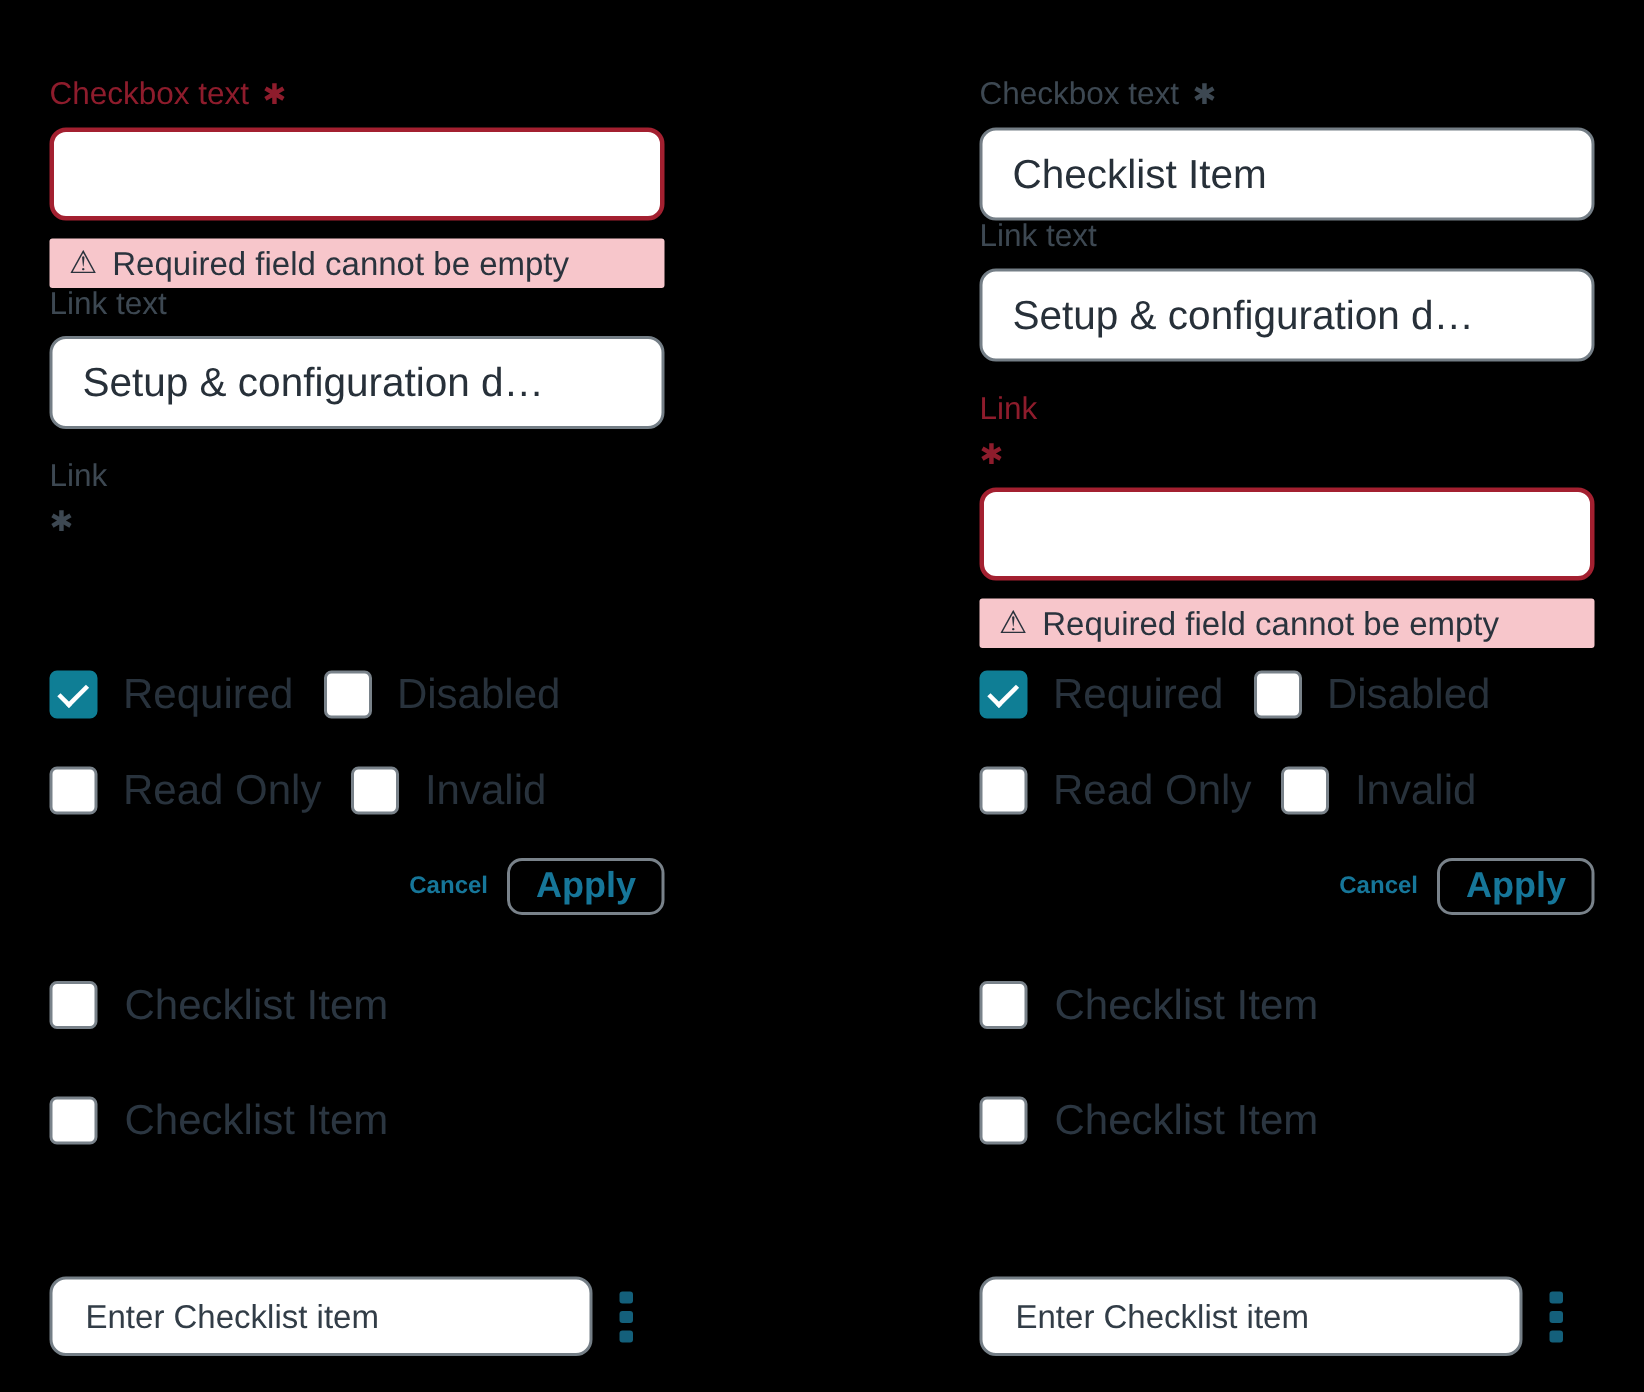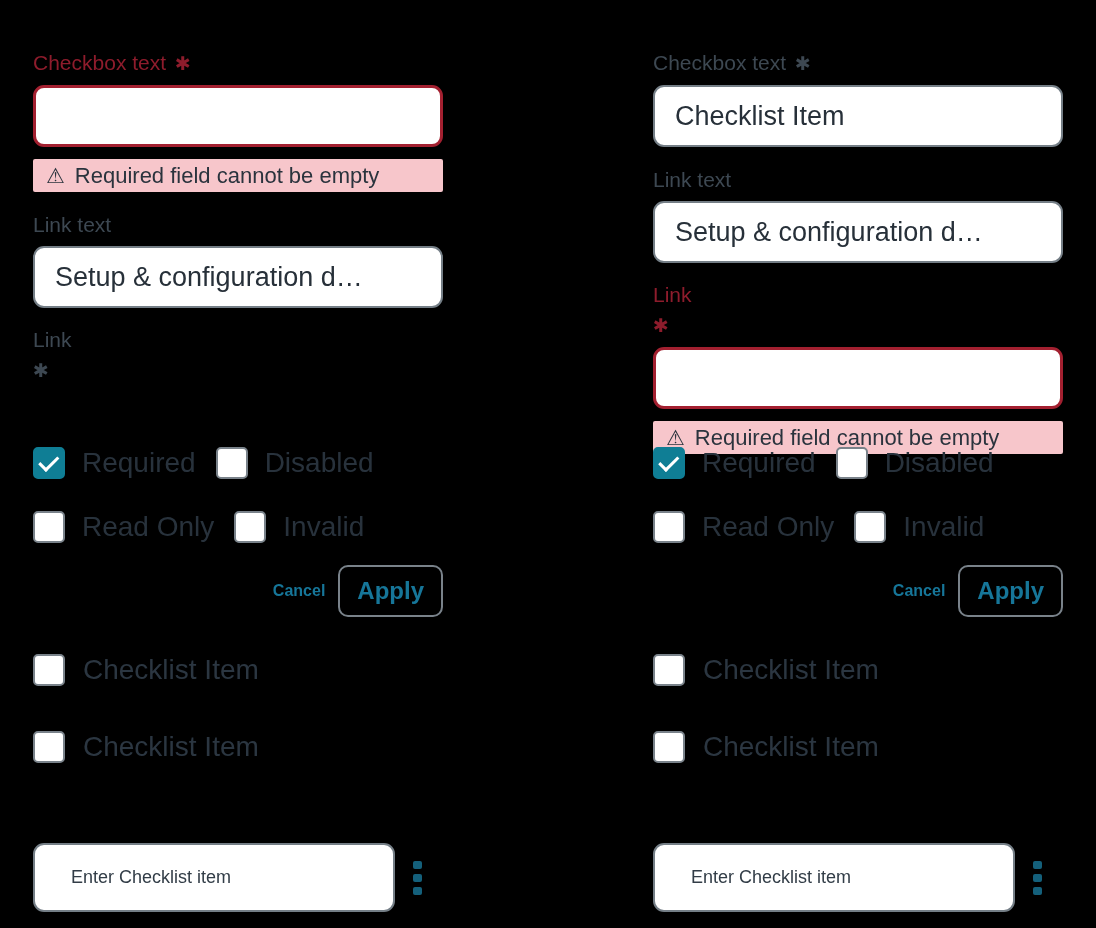--- a/index.html
+++ b/index.html
@@ -22,21 +22,21 @@
     background:#fff;border:2px solid #747e86;border-radius:11px;
     font-family:inherit;font-size:27px;color:#273039;padding:0 20px;outline:none;
   }
   .text-input.invalid{border:3px solid #a32030;}
   .error-banner{
     margin-top:12px;height:33px;background:#f7c6cb;border-radius:2px;
     display:flex;align-items:center;gap:10px;padding:0 13px;
     font-size:22px;color:#2a333d;
   }
   .warning-icon{font-size:21px;line-height:1;color:#2a333d;}
-  .mt-label2{margin-top:22px;}
+  .mt-label2{}
   .mt-label3{margin-top:21px;flex-direction:column;}
   .opt-row{display:flex;align-items:center;gap:20px;height:32px;}
   .opt-row.first{margin-bottom:32px;}
   .opt{display:flex;align-items:center;gap:17px;cursor:pointer;}
   .box{
     width:32px;height:32px;box-sizing:border-box;background:#fff;
     border:2px solid #79828a;border-radius:5px;flex:0 0 auto;
     display:flex;align-items:center;justify-content:center;
   }
   .box.checked{background:#0f7e95;border-color:#0f7e95;}
@@ -45,33 +45,33 @@
     transform:rotate(-45deg) translate(1px,-2px);
   }
   .opt-label{font-size:28px;color:#28323c;}
   .btn-row{display:flex;justify-content:flex-end;align-items:center;gap:13px;margin-top:27px;height:42px;}
   .btn-cancel{
     background:none;border:none;padding:0;cursor:pointer;
     font-family:inherit;font-size:16px;font-weight:700;color:#167699;
   }
   .btn-apply{
     background:transparent;cursor:pointer;
-    border:2px solid #79828a;border-radius:10px;height:52px;box-sizing:border-box;
+    border:2px solid #79828a;border-radius:10px;height:38px;box-sizing:border-box;
     padding:0 17px;display:flex;align-items:center;
     font-family:inherit;font-size:24px;font-weight:700;color:#167699;
   }
   .cl-row{display:flex;align-items:center;gap:18px;height:32px;cursor:pointer;}
   .cl-row.first{margin-top:42px;}
   .cl-row.second{margin-top:45px;}
   .cl-label{font-size:28px;color:#2b3641;}
   .new-row{display:flex;align-items:center;margin-top:83px;height:63px;}
   .new-input{
-    width:362px;height:69px;box-sizing:border-box;background:#fff;
+    width:362px;height:53px;box-sizing:border-box;background:#fff;
     border:2px solid #747e86;border-radius:11px;outline:none;
-    font-family:inherit;font-size:18px;color:#323d47;padding:0 36px;
+    font-family:inherit;font-size:22px;color:#323d47;padding:0 22px;
   }
   .kebab{margin-left:18px;display:flex;flex-direction:column;gap:5px;cursor:pointer;background:none;border:none;padding:0;}
   .kebab .dot{width:9px;height:8px;background:#14607b;border-radius:2px;}
 </style>
 </head>
 <body>
 
 <div class="panel left">
   <div class="upper">
 

